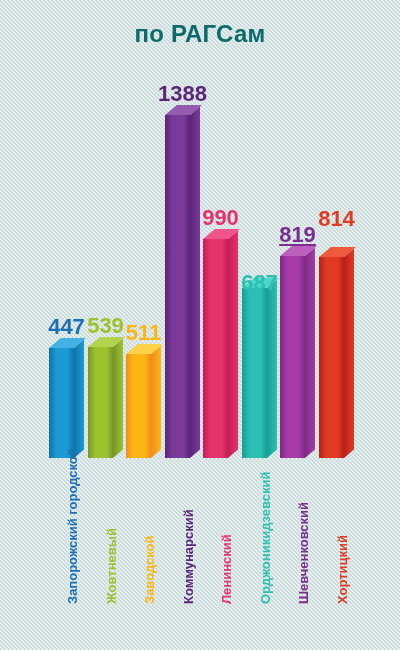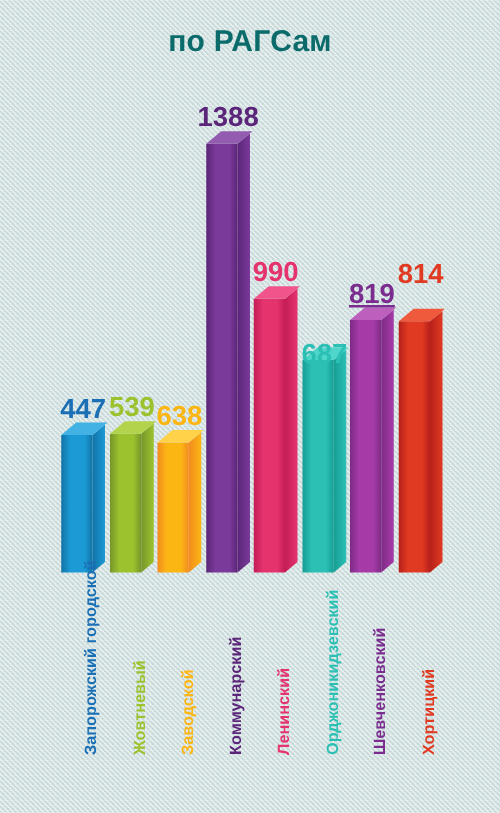--- a/index.html
+++ b/index.html
@@ -118,21 +118,21 @@
         <div class="bar-front" style="height: 111px; background: linear-gradient(to right, rgb(118, 150, 42) 0%, rgb(156, 194, 46) 30%, rgb(156, 194, 46) 75%, rgb(118, 150, 42) 100%);"></div>
         <div class="bar-top" style="bottom: 111px; background: rgb(179, 211, 76);"></div>
       </div>
       <div class="value-label" style="color: rgb(156, 194, 46); left: 79px; width: 53px; top: 315px;">539</div>
       <div class="cat-label" style="color: rgb(156, 194, 46); left: 105px; top: 604px;">Жовтневый</div>
       <div class="bar-group" style="left: 126px; bottom: 192px; width: 35px; height: 104px;">
         <div class="bar-side" style="height: 104px; background: linear-gradient(to right, rgb(242, 140, 30), rgb(252, 182, 20));"></div>
         <div class="bar-front" style="height: 104px; background: linear-gradient(to right, rgb(242, 140, 30) 0%, rgb(252, 182, 20) 30%, rgb(252, 182, 20) 75%, rgb(242, 140, 30) 100%);"></div>
         <div class="bar-top" style="bottom: 104px; background: rgb(255, 210, 74);"></div>
       </div>
-      <div class="value-label" style="color: rgb(252, 182, 20); left: 117px; width: 53px; top: 322px;">638</div>
+      <div class="value-label" style="color: rgb(252, 182, 20); left: 117px; width: 53px; top: 322px;">511</div>
       <div class="cat-label" style="color: rgb(252, 182, 20); left: 143px; top: 604px;">Заводской</div>
       <div class="bar-group" style="left: 165px; bottom: 192px; width: 35px; height: 343px;">
         <div class="bar-side" style="height: 343px; background: linear-gradient(to right, rgb(91, 37, 121), rgb(122, 58, 154));"></div>
         <div class="bar-front" style="height: 343px; background: linear-gradient(to right, rgb(91, 37, 121) 0%, rgb(122, 58, 154) 30%, rgb(122, 58, 154) 75%, rgb(91, 37, 121) 100%);"></div>
         <div class="bar-top" style="bottom: 343px; background: rgb(147, 92, 176);"></div>
       </div>
       <div class="value-label" style="color: rgb(91, 37, 121); left: 156px; width: 53px; top: 83px;">1388</div>
       <div class="cat-label" style="color: rgb(91, 37, 121); left: 182px; top: 604px;">Коммунарский</div>
       <div class="bar-group" style="left: 203px; bottom: 192px; width: 35px; height: 219px;">
         <div class="bar-side" style="height: 219px; background: linear-gradient(to right, rgb(196, 29, 86), rgb(229, 51, 110));"></div>

